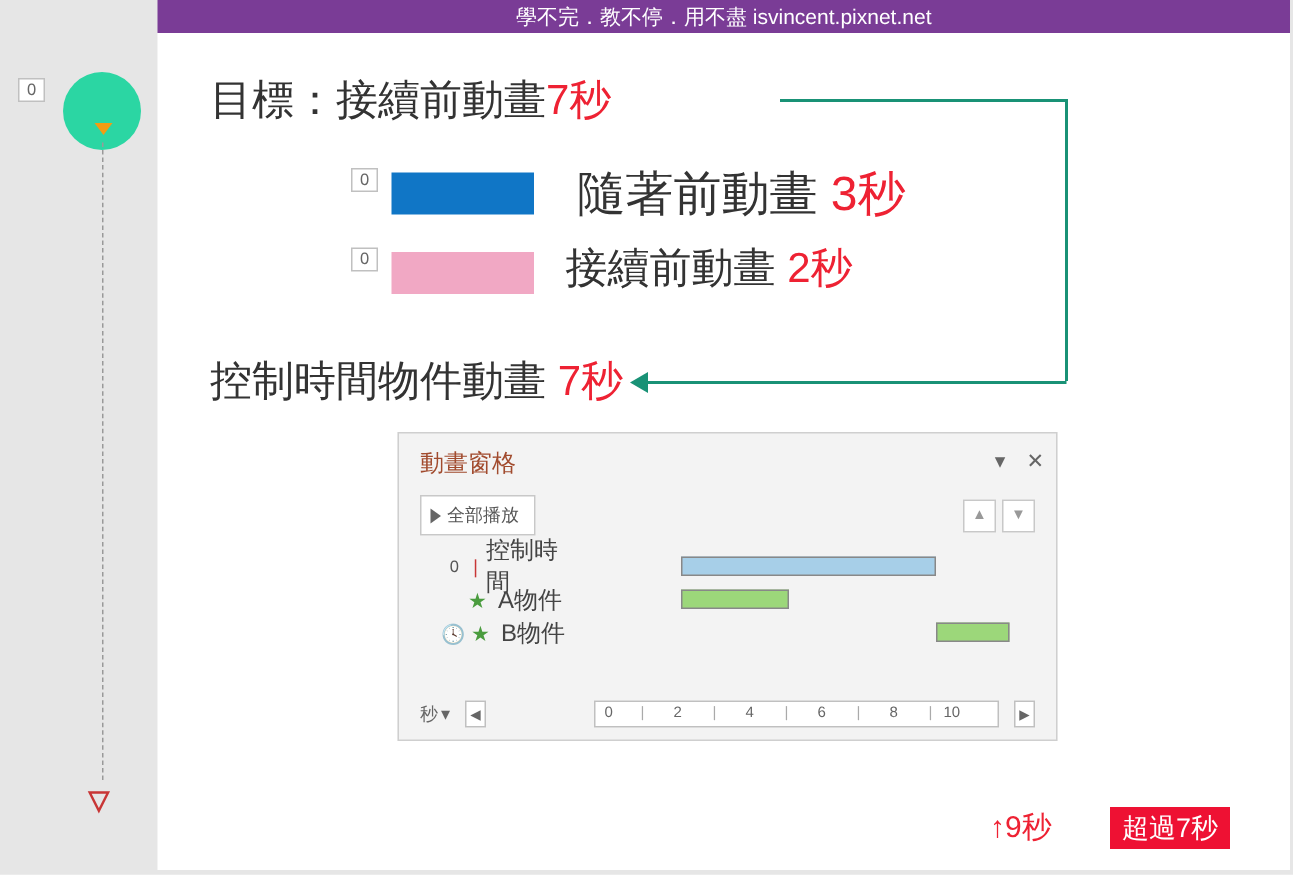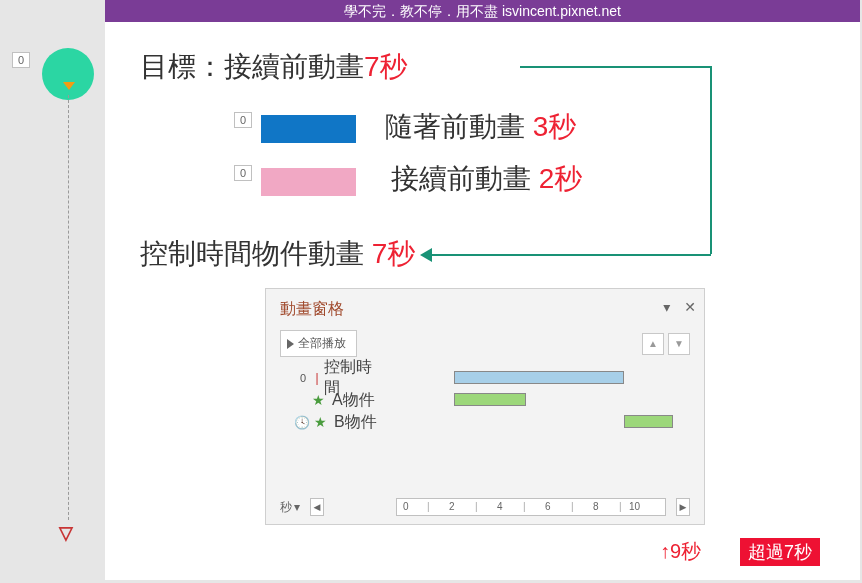--- a/index.html
+++ b/index.html
@@ -11,35 +11,35 @@
   .dashed-line { position: absolute; left: 68px; top: 95px; width: 0; height: 425px; border-left: 1px dashed #999; }
   .end-marker { position: absolute; left: 59px; top: 522px; font-size: 18px; color: #c83636; font-weight: bold; }
   .titlebar { position: absolute; left: 105px; top: 0; width: 755px; height: 22px; background: #7a3c96; color: #fff; font-size: 14px; text-align: center; line-height: 22px; }
   .slide { position: absolute; left: 105px; top: 22px; width: 755px; height: 558px; background: #fff; }
   .goal { position: absolute; left: 140px; top: 48px; font-size: 28px; color: #333; }
   .goal .red { color: #e23; }
   .anim-a { position: absolute; left: 140px; top: 108px; font-size: 28px; color: #1c80c7; font-weight: bold; }
   .anim-b { position: absolute; left: 140px; top: 160px; font-size: 28px; color: #f1a8c4; font-weight: bold; }
   .color-a { position: absolute; left: 261px; top: 115px; width: 95px; height: 28px; background: #1076c6; }
   .color-b { position: absolute; left: 261px; top: 168px; width: 95px; height: 28px; background: #f1a8c4; }
-  .desc-a { position: absolute; left: 385px; top: 108px; font-size: 28px; color: #333; }
+  .desc-a { position: absolute; left: 385px; top: 108px; font-size: 32px; color: #333; }
   .desc-a .red { color: #e23; }
-  .desc-b { position: absolute; left: 391px; top: 160px; font-size: 28px; color: #333; }
+  .desc-b { position: absolute; left: 377px; top: 160px; font-size: 28px; color: #333; }
   .desc-b .red { color: #e23; }
   .control { position: absolute; left: 140px; top: 235px; font-size: 28px; color: #333; }
   .control .red { color: #e23; }
   
   .bracket { position: absolute; border: 2px solid #199276; }
   .bracket-top { left: 520px; top: 66px; width: 190px; height: 0; border-width: 2px 0 0 0; }
   .bracket-right { left: 710px; top: 66px; width: 0; height: 188px; border-width: 0 2px 0 0; }
   .bracket-bot { left: 430px; top: 254px; width: 281px; height: 0; border-width: 2px 0 0 0; }
   .arrow-head { position: absolute; left: 420px; top: 248px; width: 0; height: 0; border-top: 7px solid transparent; border-bottom: 7px solid transparent; border-right: 12px solid #199276; }
 
   
-  .pane { position: absolute; left: 265px; top: 288px; width: 440px; height: 237px; background: #f3f3f3; border: 1px solid #cfcfcf; }
+  .pane { position: absolute; left: 265px; top: 288px; width: 440px; height: 206px; background: #f3f3f3; border: 1px solid #cfcfcf; }
   .pane-title { padding: 10px 14px 6px; color: #a14b2e; font-size: 16px; }
   .pane-ctrl { position: absolute; right: 8px; top: 10px; display: flex; gap: 14px; font-size: 14px; color: #666; }
   .pane-row { display: flex; align-items: center; padding: 4px 14px; justify-content: space-between; }
   .play-btn { background: #fff; border: 1px solid #c8c8c8; padding: 4px 10px 4px 6px; font-size: 12px; color: #555; display: inline-flex; align-items: center; gap: 4px; }
   .play-tri { display:inline-block; width:0; height:0; border-top:5px solid transparent; border-bottom:5px solid transparent; border-left:7px solid #666; }
   .nav-btns { display: flex; gap: 4px; }
   .nav-btn { width: 22px; height: 22px; background: #fff; border: 1px solid #c8c8c8; display:flex; align-items:center; justify-content:center; color:#999; font-size:10px; }
   .timeline { position: relative; padding: 6px 14px 0 28px; }
   .tl-row { display: flex; align-items: center; height: 22px; gap: 6px; position: relative; }
   .tl-idx { width: 12px; font-size: 11px; color: #555; text-align: right; }

